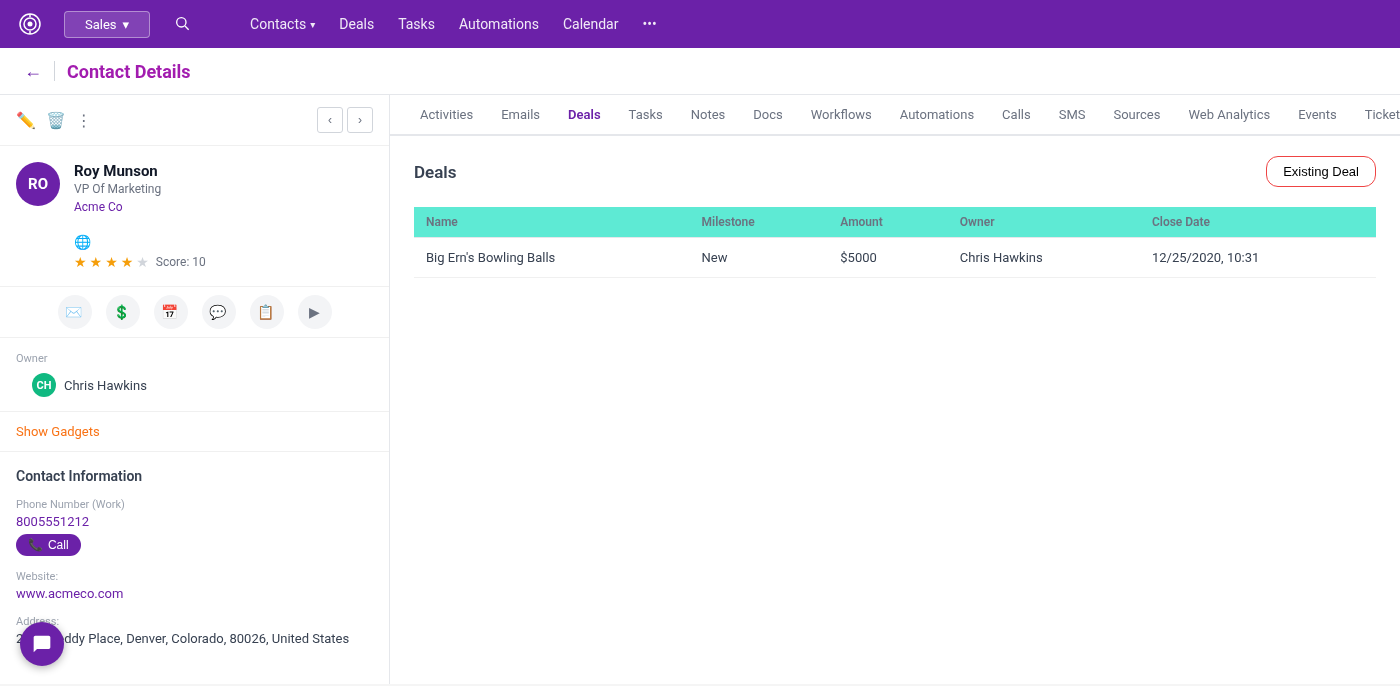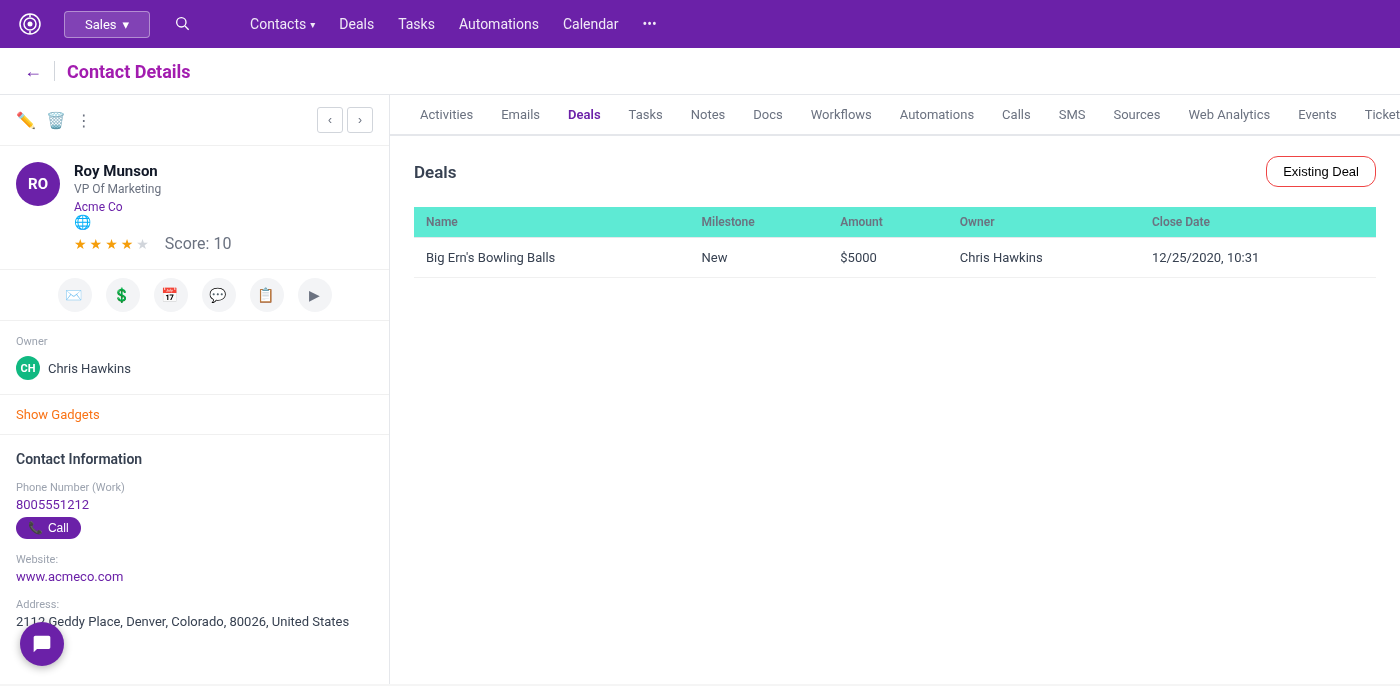--- a/index.html
+++ b/index.html
@@ -138,27 +138,27 @@
     }
     .contact-title {
       font-size: 12px;
       color: #6b7280;
       margin-bottom: 4px;
     }
     .contact-company {
       color: #6b21a8;
       font-size: 12px;
       cursor: pointer;
-      margin-bottom: 0;
+      margin-bottom: 20px;
     }
     .globe-icon { font-size: 14px; margin-bottom: 4px; display: block; }
     .stars { display: flex; align-items: center; gap: 3px; margin-top: 4px; }
     .star { color: #f59e0b; font-size: 14px; }
     .star-empty { color: #d1d5db; font-size: 14px; }
-    .score-text { font-size: 16px; color: #6b7280; margin-left: 13px; }
+    .score-text { font-size: 12px; color: #6b7280; margin-left: 4px; }
 
     .contact-quick-actions {
       display: flex;
       border-top: 1px solid #f0f0f0;
       border-bottom: 1px solid #f0f0f0;
       padding: 8px 16px;
       gap: 14px;
       justify-content: center;
     }
     .quick-action-btn {
@@ -178,20 +178,21 @@
     .owner-label { font-size: 11px; color: #9ca3af; margin-bottom: 8px; }
     .owner-info { display: flex; align-items: center; gap: 8px; }
     .owner-avatar {
       width: 24px; height: 24px;
       border-radius: 50%;
       background: #10b981;
       color: white;
       display: flex; align-items: center; justify-content: center;
       font-size: 11px;
       font-weight: 700;
+      margin-left: 16px;
     }
     .owner-name { font-size: 13px; color: #374151; }
 
     .show-gadgets {
       padding: 12px 16px;
       color: #f97316;
       font-size: 13px;
       cursor: pointer;
       text-align: left;
       border-bottom: 1px solid #f0f0f0;

